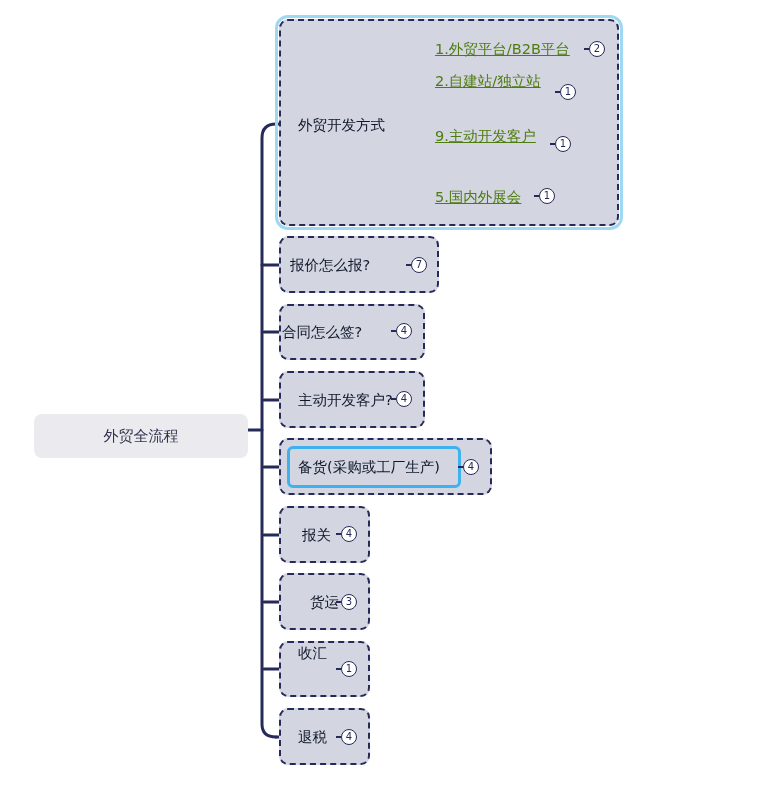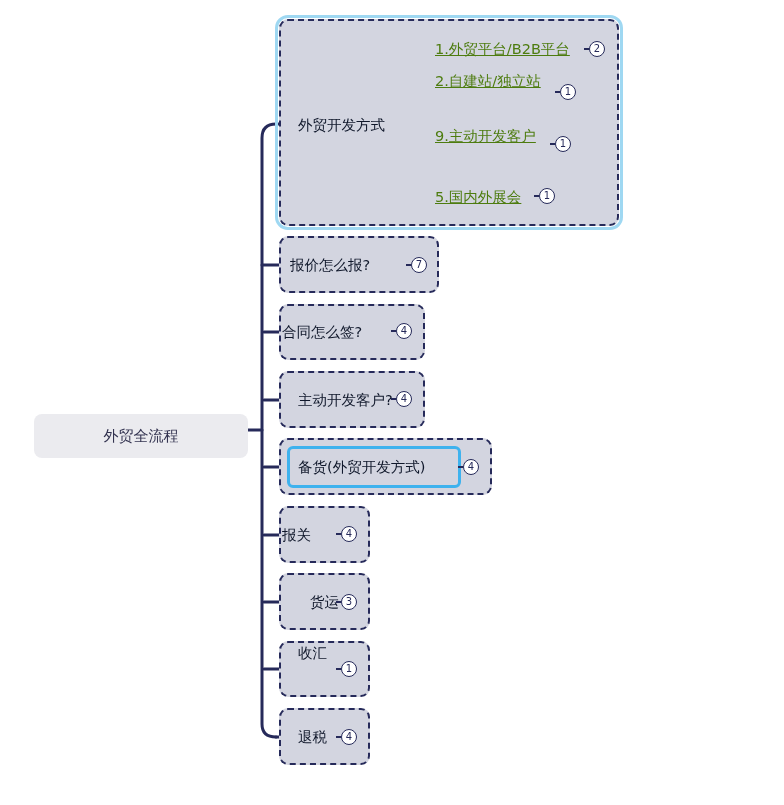--- a/index.html
+++ b/index.html
@@ -87,25 +87,25 @@
 <div class="node" style="left:279px; top:304px; width:146px; height:56px;"></div>
 <span class="label" style="left:282px; top:323px;">合同怎么签?</span>
 <span class="badge" style="left:396px; top:323px;">4</span>
 
 <div class="node" style="left:279px; top:371px; width:146px; height:57px;"></div>
 <span class="label" style="left:298px; top:391px;">主动开发客户?</span>
 <span class="badge" style="left:396px; top:391px;">4</span>
 
 <div class="node" style="left:279px; top:438px; width:213px; height:57px;"></div>
 <div class="focus-box" style="left:287px; top:446px; width:174px; height:42px;"></div>
-<span class="label" style="left:298px; top:458px;">备货(外贸开发方式)</span>
+<span class="label" style="left:298px; top:458px;">备货(采购或工厂生产)</span>
 <span class="badge" style="left:463px; top:459px;">4</span>
 
 <div class="node" style="left:279px; top:506px; width:91px; height:57px;"></div>
-<span class="label" style="left:282px; top:526px;">报关</span>
+<span class="label" style="left:302px; top:526px;">报关</span>
 <span class="badge" style="left:341px; top:526px;">4</span>
 
 <div class="node" style="left:279px; top:573px; width:91px; height:57px;"></div>
 <span class="label" style="left:310px; top:593px;">货运</span>
 <span class="badge" style="left:341px; top:594px;">3</span>
 
 <div class="node" style="left:279px; top:641px; width:91px; height:56px;"></div>
 <span class="label" style="left:298px; top:644px;">收汇</span>
 <span class="badge" style="left:341px; top:661px;">1</span>
 

